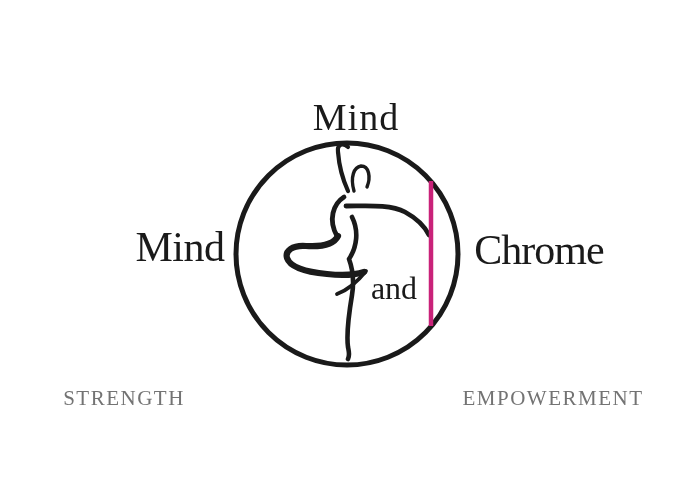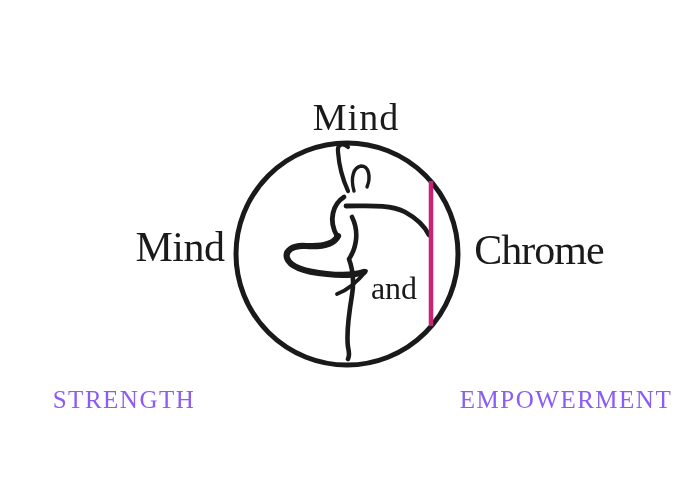--- a/index.html
+++ b/index.html
@@ -29,28 +29,28 @@
     line-height: 1;
   }
   .word-mind   { left: 356px; top: 98px;  font-size: 38px; letter-spacing: 1px; }
   .word-body   { left: 180px; top: 226px; font-size: 42px; letter-spacing: -0.5px; }
   .word-chrome { left: 539px; top: 229px; font-size: 42px; letter-spacing: -1px; text-align: center; }
   .word-and    { left: 394px; top: 272px; font-size: 32px; }
   .tag {
     position: absolute;
     top: 386px;
     transform: translateX(-50%);
-    font-size: 25px;
+    font-size: 21px;
     letter-spacing: 1.5px;
     white-space: nowrap;
-    color: #8b5cf6;
+    color: #737373;
   }
   .tag-strength    { left: 124px; }
   .tag-confidence  { left: 335px; }
-  .tag-empowerment { left: 566px; }
+  .tag-empowerment { left: 553px; }
 </style>
 </head>
 <body>
 
 <div class="canvas">
 
   <svg class="logo-svg" width="700" height="489" viewBox="0 0 700 489">
 
     <circle cx="347" cy="254" r="111" fill="none" stroke-width="5" stroke="#1a1a1a"></circle>
 

